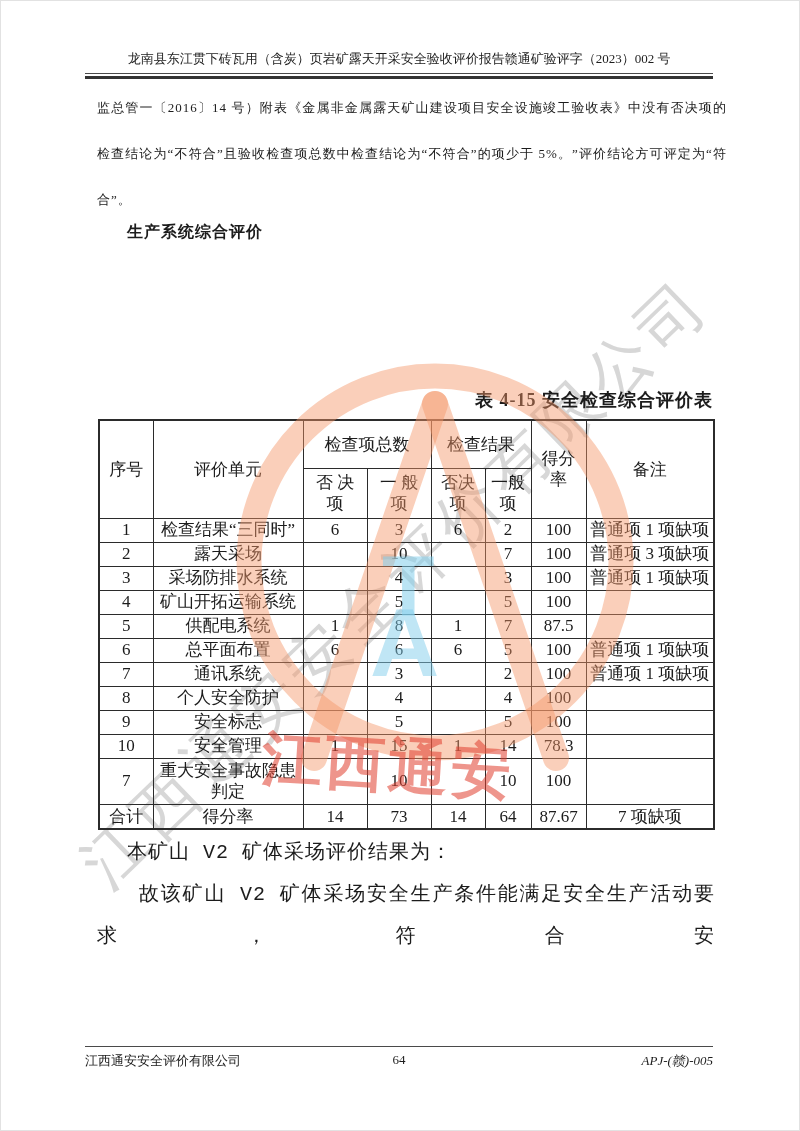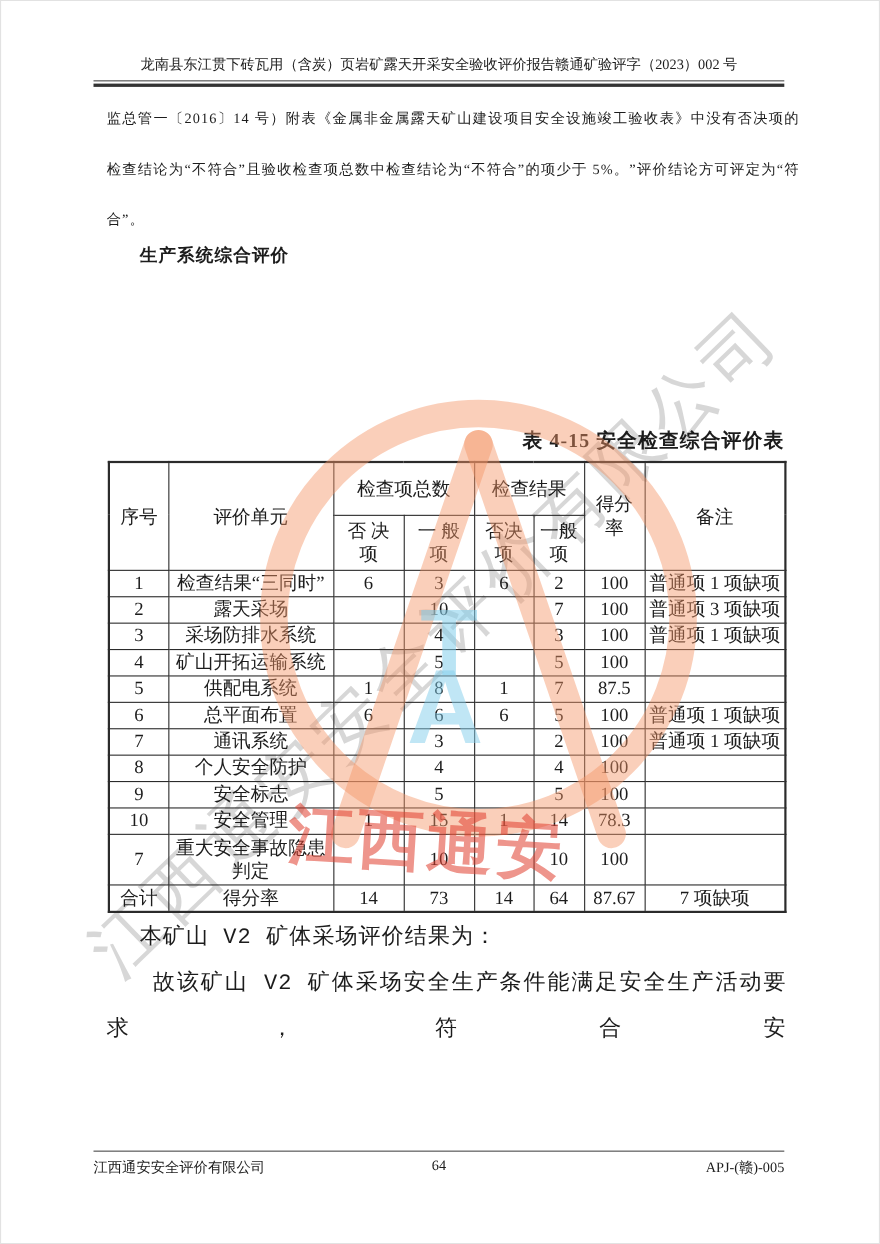--- a/index.html
+++ b/index.html
@@ -41,21 +41,21 @@
   .hdr-rule-thin{position:absolute;left:85px;top:73px;width:628px;height:0;
        border-top:1px solid #4a4a4a;z-index:4;}
   .hdr-rule-thick{position:absolute;left:85px;top:76px;width:628px;height:0;
        border-top:3px solid #333;z-index:4;}
   .ftr-rule{position:absolute;left:85px;top:1046px;width:628px;height:0;
        border-top:1px solid #4a4a4a;z-index:4;}
   .ftr{position:absolute;left:85px;top:1052px;width:628px;z-index:4;
        font-size:13px;}
   .ftr .c{position:absolute;left:0;width:100%;text-align:center;top:0;}
   .ftr .l{position:absolute;left:0;top:0;}
-  .ftr .r{position:absolute;right:0;top:0;}
+  .ftr .r{position:absolute;right:0;top:0;font-style:italic;}
   
   .para{position:absolute;left:85px;width:630px;z-index:1;
         font-size:13px;line-height:46px;text-align:justify;letter-spacing:1px;margin-left:12px;}
   .p1{top:85px;}
   .heading{position:absolute;left:127px;top:222px;z-index:1;
         font-size:16px;font-weight:bold;letter-spacing:1px;}
   .p2{top:269px;text-indent:42px;}
   .tbl-title{position:absolute;left:98px;top:388px;width:615px;z-index:1;
         font-size:18px;font-weight:bold;text-align:right;letter-spacing:1px;}
   

